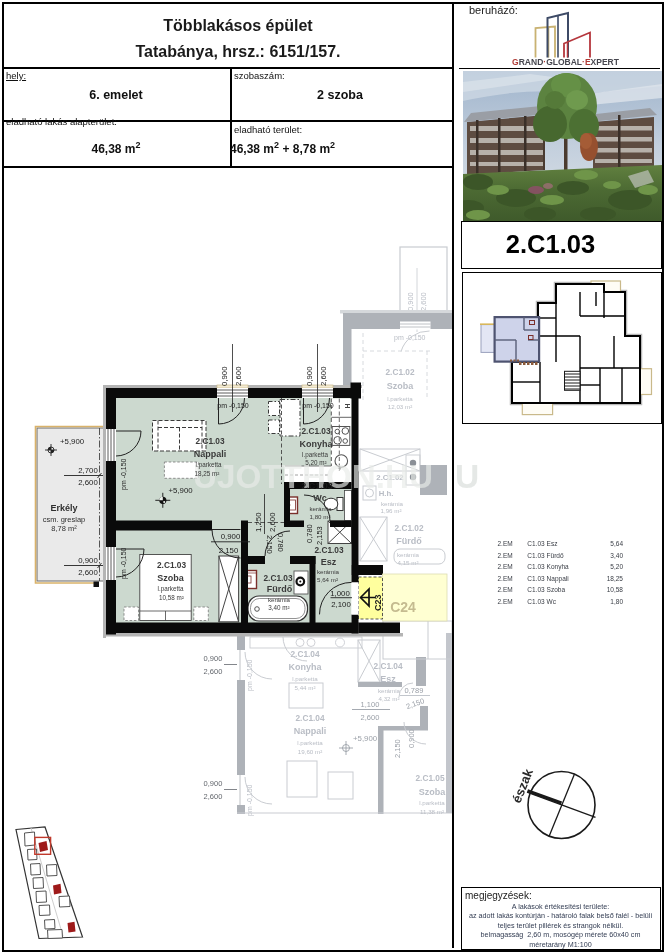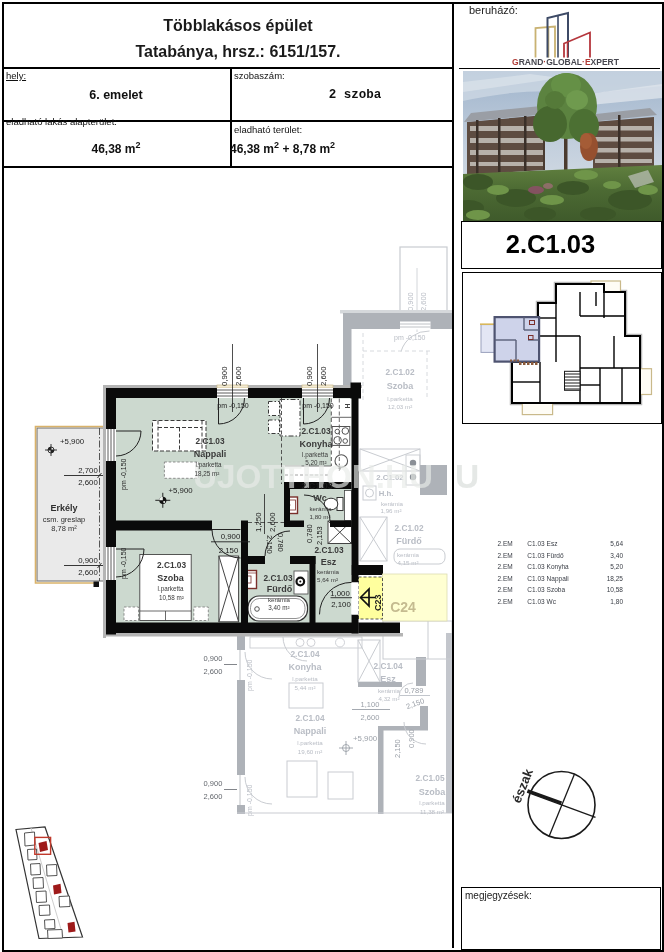--- a/index.html
+++ b/index.html
@@ -22,21 +22,21 @@
 
 <div class="abs" style="left:2px;top:67px;width:452px;height:1.5px;background:#000;"></div>
 <div class="abs" style="left:2px;top:120px;width:452px;height:1.5px;background:#000;"></div>
 <div class="abs" style="left:2px;top:166px;width:452px;height:1.5px;background:#000;"></div>
 <div class="abs" style="left:230px;top:67px;width:1.5px;height:100px;background:#000;"></div>
 
 <div class="abs" style="left:6px;top:70px;font-size:9.5px;color:#111;text-decoration:underline;">hely:</div>
 <div class="abs b" style="left:2px;top:88px;width:228px;text-align:center;font-size:12.5px;color:#111;">6. emelet</div>
 
 <div class="abs" style="left:234px;top:70px;font-size:9.5px;color:#111;">szobaszám:</div>
-<div class="abs b" style="left:235px;top:88px;width:240px;text-align:center;font-size:12.5px;color:#111;font-family:Liberation Mono, monospace;">2 szoba</div>
+<div class="abs b" style="left:220px;top:88px;width:240px;text-align:center;font-size:12.5px;color:#111;">2 szoba</div>
 
 <div class="abs" style="left:6px;top:116px;font-size:9.5px;color:#111;">eladható lakás alapterület:</div>
 <div class="abs b" style="left:2px;top:140px;width:228px;text-align:center;font-size:12px;color:#111;">46,38 m<sup style="font-size:9px;">2</sup></div>
 
 <div class="abs" style="left:234px;top:124px;font-size:9.5px;color:#111;">eladható terület:</div>
 <div class="abs b" style="left:230px;top:140px;width:244px;font-size:12px;color:#111;">46,38 m<sup style="font-size:9px;">2</sup> + 8,78 m<sup style="font-size:9px;">2</sup></div>
 
 <div class="abs" style="left:459px;top:2px;width:201px;height:66px;border-bottom:1.5px solid #000;"></div>
 <div class="abs" style="left:463px;top:4px;font-size:11px;color:#222;padding-left:6px;">beruházó:</div>
 
@@ -69,20 +69,21 @@
       <span class="abs" style="left:546.6px;top:586.4px;">Szoba</span>
       <span class="abs" style="left:585px;top:586.4px;width:38px;text-align:right;">10,58</span>
   <span class="abs" style="left:497.5px;top:598px;">2.EM</span>
       <span class="abs" style="left:527.3px;top:598px;">C1.03</span>
       <span class="abs" style="left:546.6px;top:598px;">Wc</span>
       <span class="abs" style="left:585px;top:598px;width:38px;text-align:right;">1,80</span>
 </div>
 
 <div class="abs" style="left:461px;top:887px;width:198px;height:61px;border:1.5px solid #000;"></div>
 <div class="abs" style="left:465px;top:890px;font-size:10px;color:#222;">megjegyzések:</div>
+<div class="abs" style="left:461px;top:902px;width:199px;text-align:center;font-size:7.2px;color:#323c52;line-height:9.4px;">A lakások értékesítési területe:<br>az adott lakás kontúrján - határoló falak belső falél - belüli<br>teljes terület pillérek és strangok nélkül.<br>belmagasság&nbsp; 2,60 m, mosógép mérete 60x40 cm<br>méretarány M1:100</div>
 
 <svg class="abs" style="left:0;top:0;" width="664" height="952" viewBox="0 0 664 952">
 <defs>
   <linearGradient id="sky" x1="0" y1="0" x2="0" y2="1">
     <stop offset="0" stop-color="#9fb4cc"></stop>
           <stop offset="0.5" stop-color="#c3cfdd"></stop>
           <stop offset="1" stop-color="#dde3e8"></stop>
   </linearGradient>
   <linearGradient id="grass" x1="0" y1="0" x2="0" y2="1">
     <stop offset="0" stop-color="#61803f"></stop>

